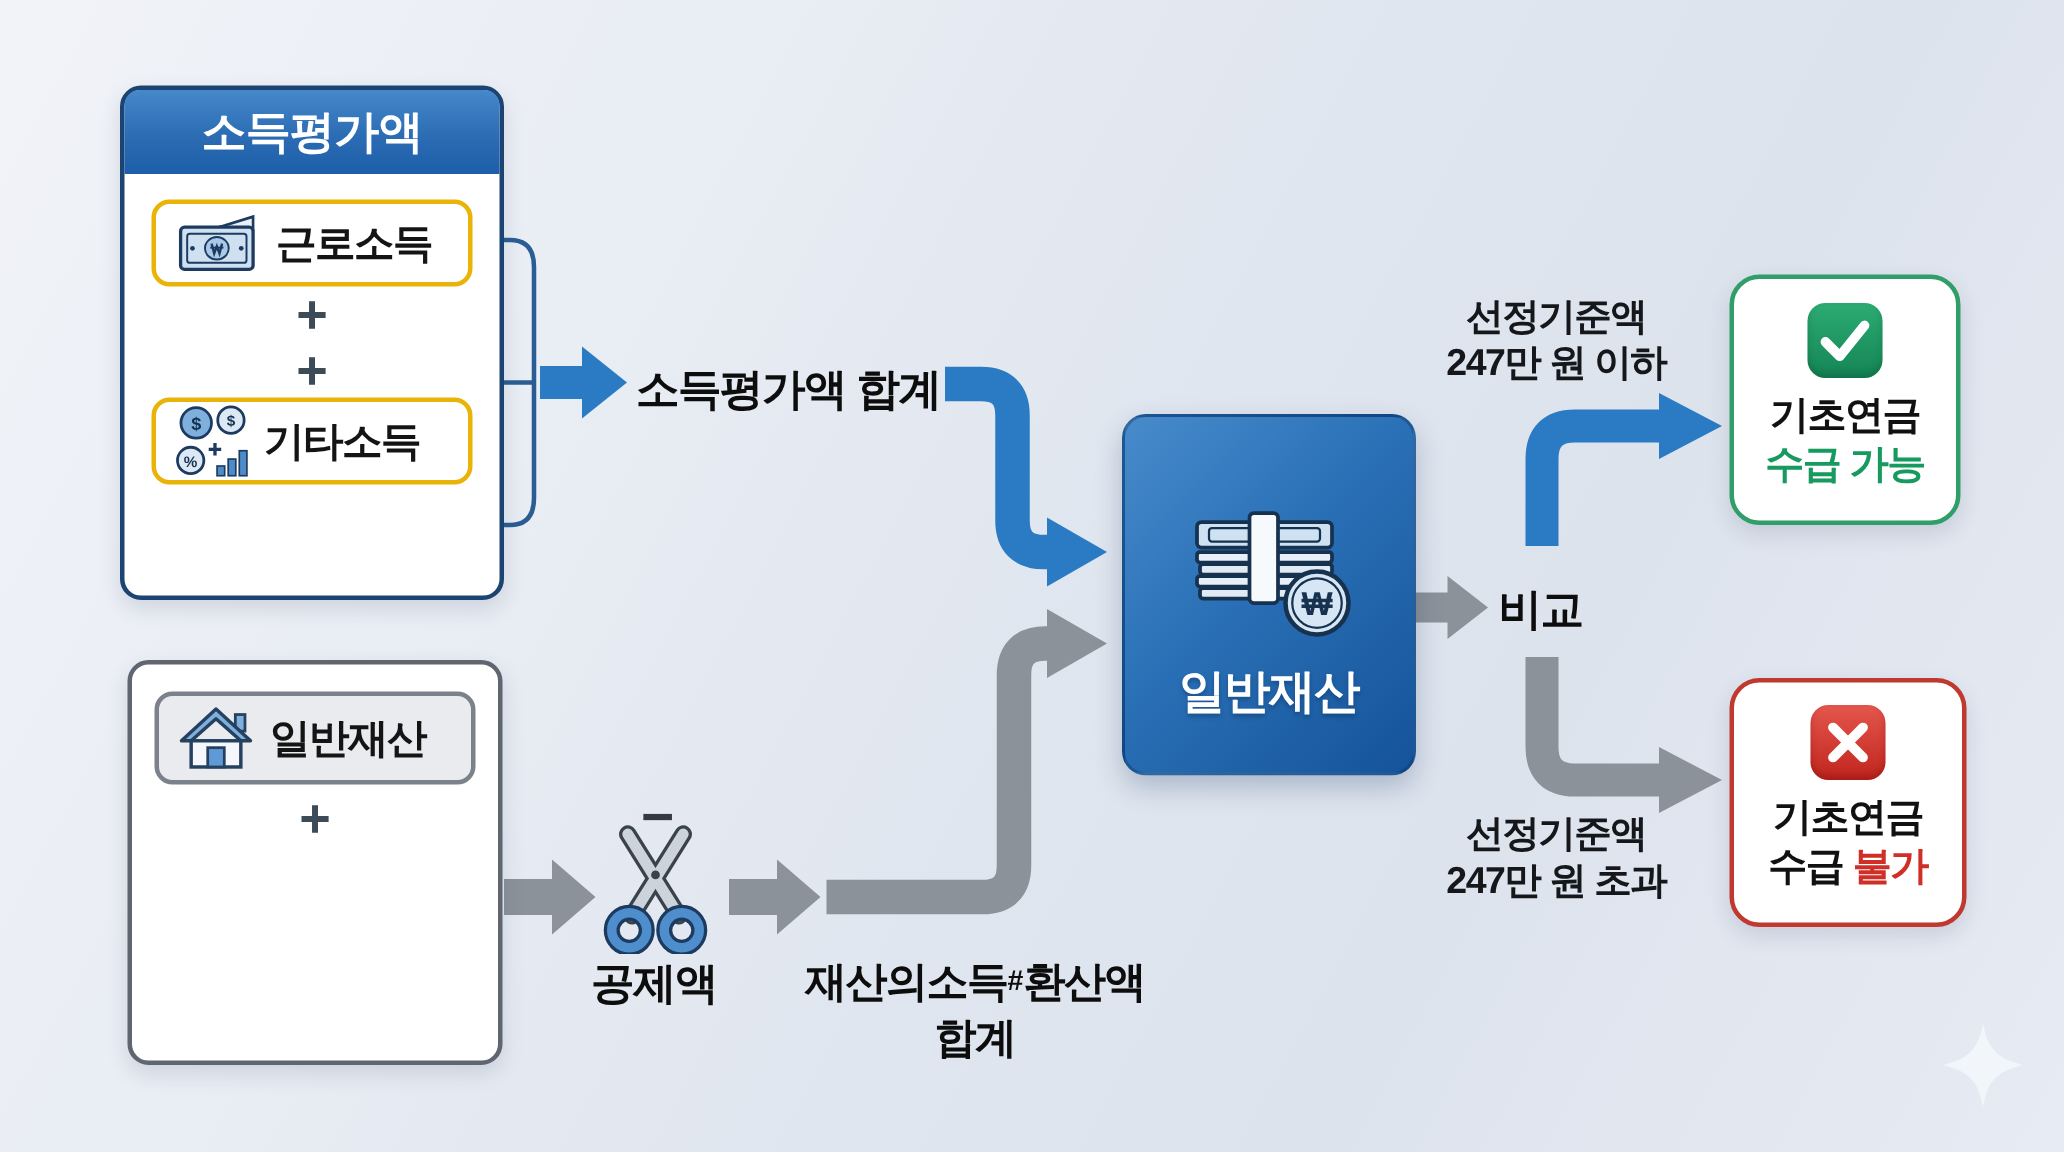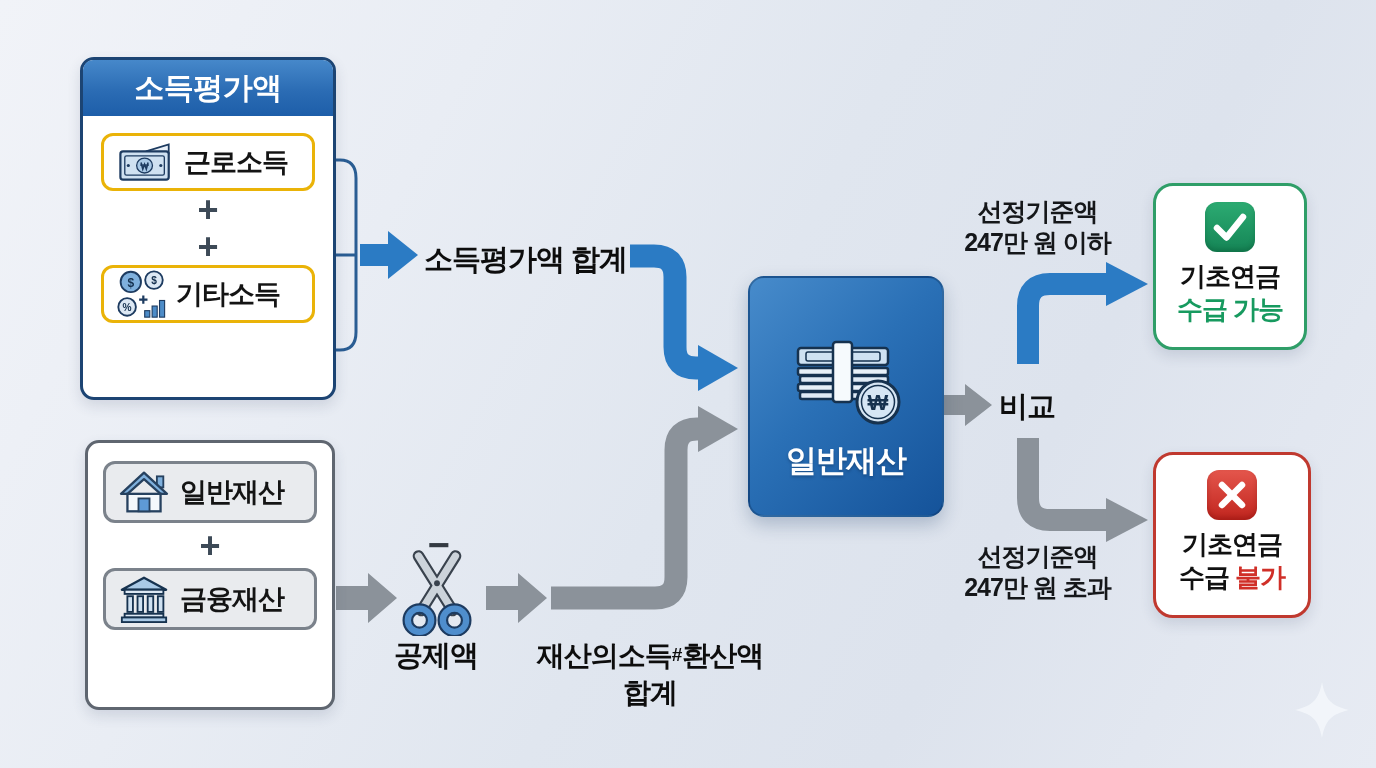--- a/index.html
+++ b/index.html
@@ -195,35 +195,20 @@
           <svg width="52" height="46" viewBox="0 0 56 50">
             <rect x="42" y="8" width="7" height="12" fill="#7fb0dd" stroke="#26415f" stroke-width="2"></rect>
             <polygon points="28,4 3,27 10,27 28,11 46,27 53,27" fill="#7fb0dd" stroke="#26415f" stroke-width="2.5" stroke-linejoin="round"></polygon>
             <rect x="10" y="27" width="36" height="19" fill="#f4f8fc" stroke="#26415f" stroke-width="2.5"></rect>
             <rect x="22" y="32" width="12" height="14" fill="#5e9ad6" stroke="#26415f" stroke-width="2"></rect>
           </svg>
         </span>
         <span class="item-label">일반재산</span>
       </div>
       <div class="plus-row gray">+</div>
-      <div class="item gray">
-        <span class="icon-cell">
-          <svg width="52" height="48" viewBox="0 0 56 52">
-            <polygon points="28,3 4,16 52,16" fill="#a9c9e6" stroke="#16324f" stroke-width="2.5" stroke-linejoin="round"></polygon>
-            <rect x="7" y="16" width="42" height="4.5" fill="#dce8f4" stroke="#16324f" stroke-width="2"></rect>
-            <rect x="10" y="23" width="6" height="17" fill="#cfe1f1" stroke="#16324f" stroke-width="2"></rect>
-            <rect x="21" y="23" width="6" height="17" fill="#cfe1f1" stroke="#16324f" stroke-width="2"></rect>
-            <rect x="32" y="23" width="6" height="17" fill="#cfe1f1" stroke="#16324f" stroke-width="2"></rect>
-            <rect x="43" y="23" width="6" height="17" fill="#cfe1f1" stroke="#16324f" stroke-width="2"></rect>
-            <rect x="7" y="42" width="42" height="4" fill="#dce8f4" stroke="#16324f" stroke-width="2"></rect>
-            <rect x="4" y="46" width="48" height="5" fill="#a9c9e6" stroke="#16324f" stroke-width="2"></rect>
-          </svg>
-        </span>
-        <span class="item-label">금융재산</span>
-      </div>
     </div>
   </div>
 
   <div class="node center-box">
     <span class="icon-cell">
       <svg width="122" height="100" viewBox="0 0 120 100">
         <g stroke="#16324f" stroke-width="2.5">
           <rect x="14" y="62" width="88" height="7" rx="2" fill="#dfeaf5"></rect>
           <rect x="12" y="54" width="90" height="7" rx="2" fill="#e7f0f8"></rect>
           <rect x="14" y="46" width="88" height="7" rx="2" fill="#dfeaf5"></rect>

